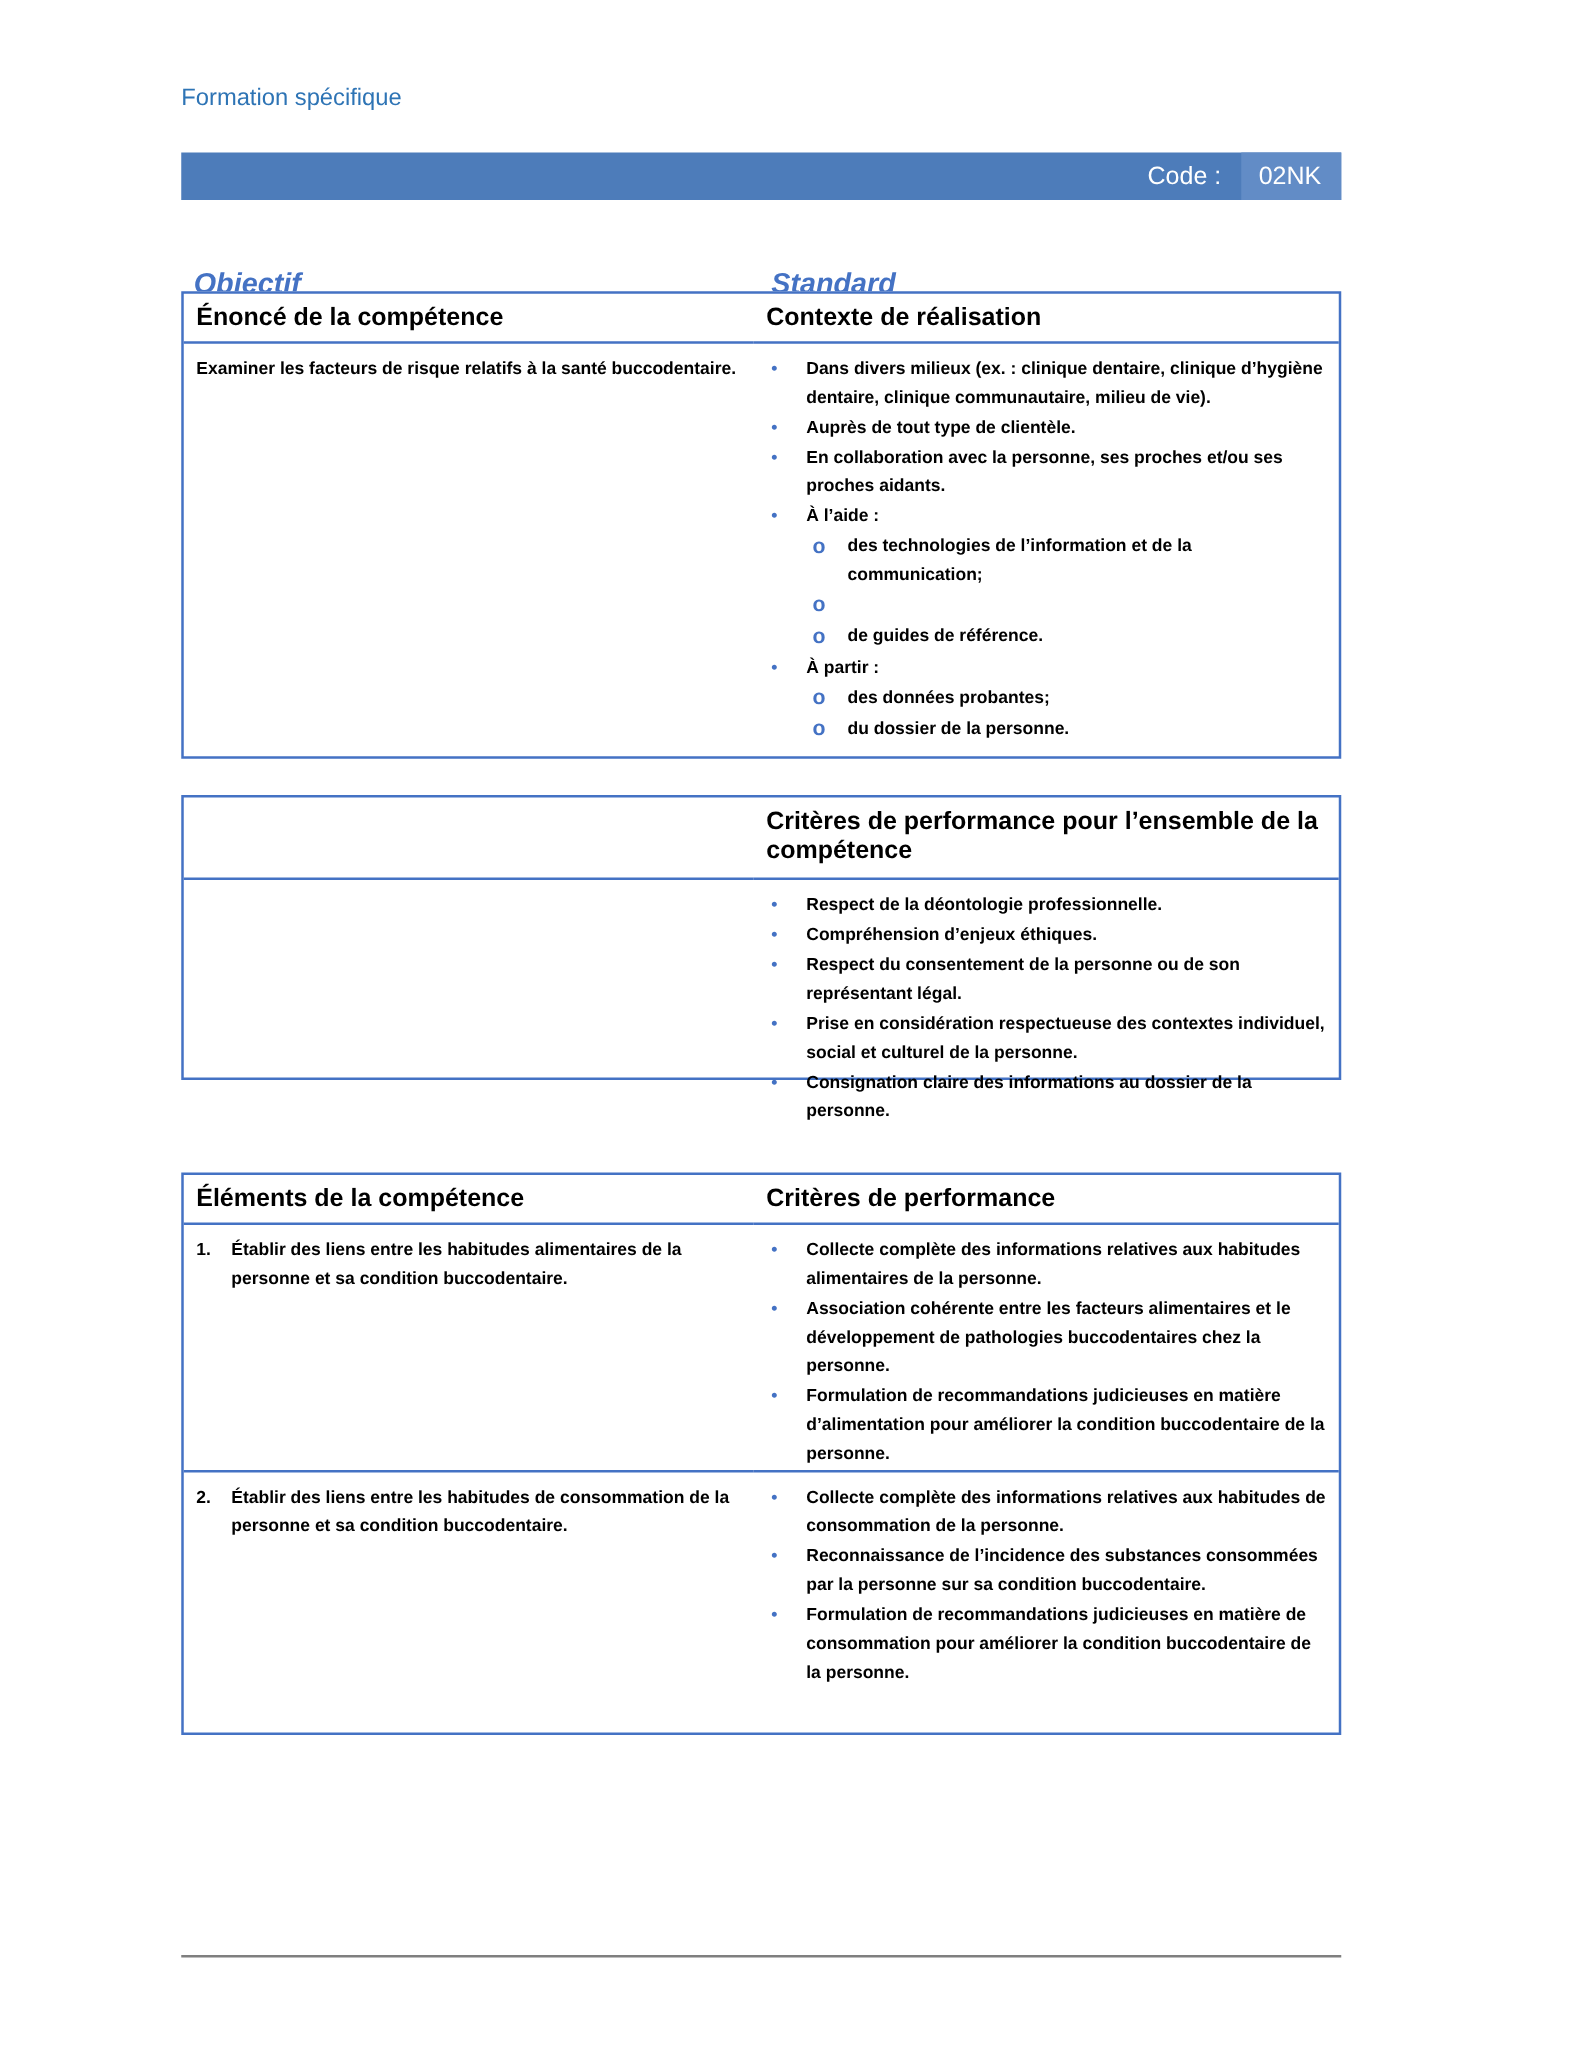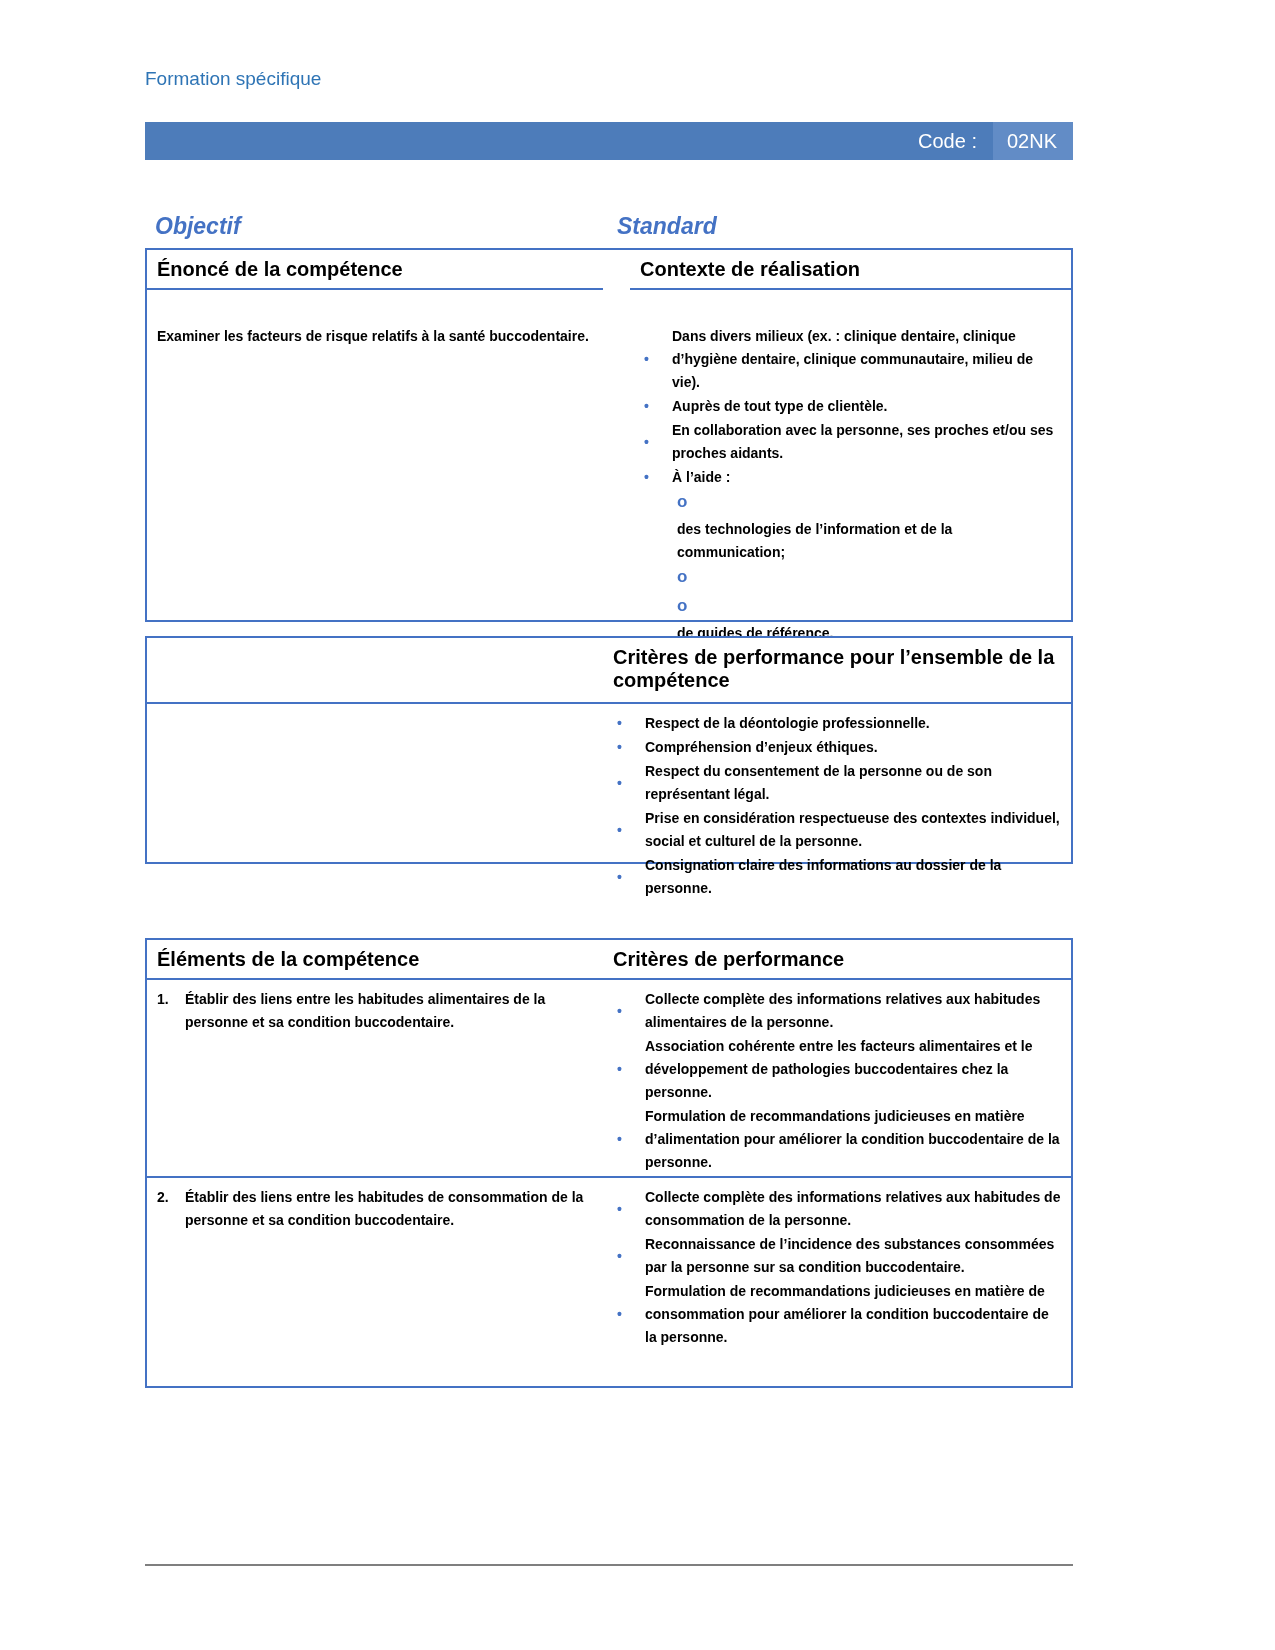--- a/index.html
+++ b/index.html
@@ -41,41 +41,41 @@
     color:var(--accent);font-size:23px;font-weight:bold;font-style:italic;margin-top:16px;
   }
   .title-objectif{left:155px;}
   .title-standard{left:617px;}
 
   .tbl{
     position:absolute;left:145px;width:928px;
     border:2px solid var(--accent);background:#fff;
     display:grid;grid-template-columns:456px 1fr;
   }
-  .tbl1{top:248px;height:374px;grid-template-rows:40px auto;gap:27px;}
+  .tbl1{top:233px;height:374px;grid-template-rows:40px auto;}
   .tbl2{top:636px;height:228px;grid-template-rows:66px auto;}
   .tbl3{top:938px;height:450px;grid-template-rows:40px 198px auto;}
 
   .hcell{
     font-weight:bold;font-size:20px;line-height:23px;
     padding:8px 10px 4px 10px;
     border-bottom:2px solid var(--accent);
   }
   .rowline{border-bottom:2px solid var(--accent);}
 
   .cell{font-size:14px;line-height:23px;font-weight:bold;}
   .cell.left{padding:8px 12px 8px 10px;}
   .cell.right{padding:8px 10px 8px 0;}
 
   .li{display:flex;margin-bottom:1px;}
   .li .mk{color:var(--accent);}
-  .li.b{padding-left:14px;align-items:center;}
+  .li.b{padding-left:14px;}
   .li.b .mk{flex:0 0 28px;}
   .li.b .mk::before{content:"\2022";}
-  .li.c{padding-left:47px;flex-direction:column;}
+  .li.c{padding-left:47px;}
   .li.c .mk{flex:0 0 28px;}
   .li.c .mk::before{content:"o";font-size:17px;}
   .li .tx{flex:1;}
 
   .numcell{display:flex;}
   .numcell .num{flex:0 0 28px;}
   .numcell .tx{flex:1;}
 
   .footer-rule{
     position:absolute;left:145px;top:1564px;width:928px;height:2px;

